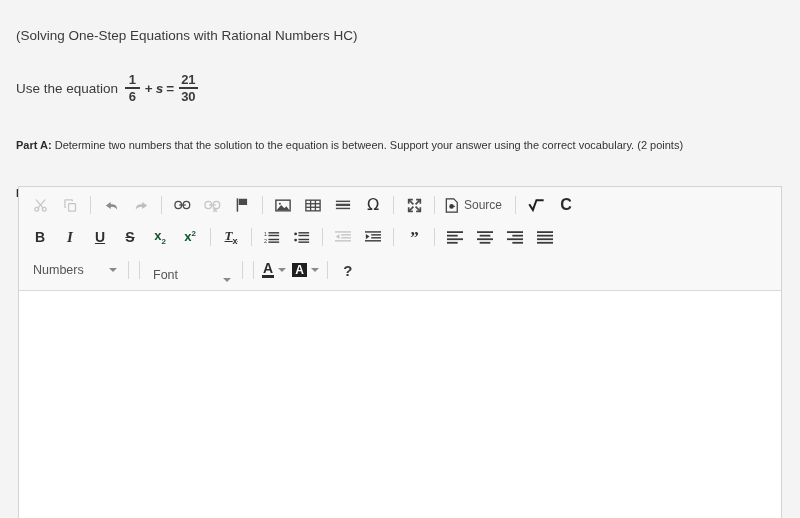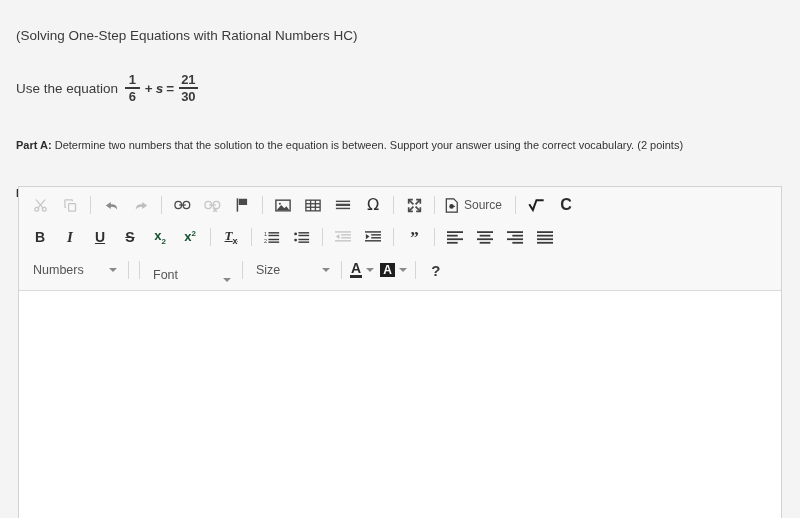--- a/index.html
+++ b/index.html
@@ -554,24 +554,20 @@
 
       <div class="sep"></div>
 
       <div class="dd font">
         <span class="cap">Font</span>
         <span class="arr"></span>
       </div>
 
       <div class="sep"></div>
 
-      <div class="dd size">
-        <span class="cap">Size</span>
-        <span class="arr"></span>
-      </div>
 
       <div class="sep"></div>
 
       <div class="color-btn">
         <span class="a-under">A</span>
         <span class="arr"></span>
       </div>
 
       <div class="color-btn">
         <span class="a-box">A</span>

